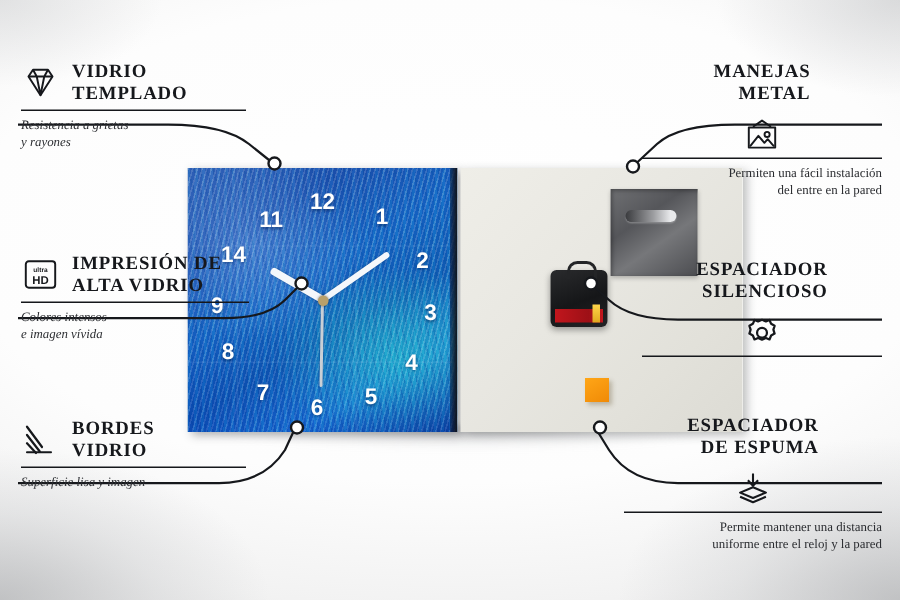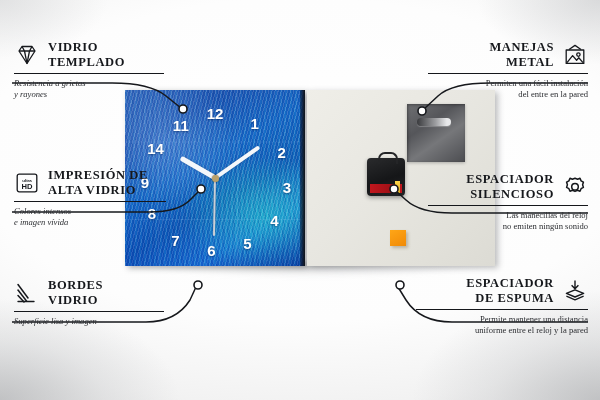--- a/index.html
+++ b/index.html
@@ -17,21 +17,21 @@
   .cs-bl{left:0;bottom:0;width:230px;height:130px;
     background:radial-gradient(100% 100% at 0% 100%, rgba(160,162,165,.55) 0%, rgba(180,182,185,.25) 45%, rgba(255,255,255,0) 78%);}
   .cs-br{right:0;bottom:0;width:240px;height:140px;
     background:radial-gradient(100% 100% at 100% 100%, rgba(160,162,165,.55) 0%, rgba(180,182,185,.25) 45%, rgba(255,255,255,0) 78%);}
   .cs-tr{right:0;top:0;width:170px;height:90px;
     background:radial-gradient(100% 100% at 100% 0%, rgba(172,174,177,.38) 0%, rgba(255,255,255,0) 72%);}
   .cs-tl{left:0;top:0;width:150px;height:80px;
     background:radial-gradient(100% 100% at 0% 0%, rgba(178,180,183,.30) 0%, rgba(255,255,255,0) 72%);}
 
   
-  #product{position:absolute;left:125px;top:90px;width:370px;height:180px;}
+  #product{position:absolute;left:125px;top:112px;width:370px;height:180px;}
   #prod-shadow{position:absolute;left:4px;top:172px;width:368px;height:16px;
     background:radial-gradient(50% 100% at 50% 0%, rgba(90,92,95,.42) 0%, rgba(140,142,145,.16) 55%, rgba(255,255,255,0) 100%);
     filter:blur(2px);}
 
   
   #clock{position:absolute;left:0;top:0;width:180px;height:176px;overflow:hidden;
     box-shadow:3px 2px 6px rgba(40,42,48,.38);}
   #clock-art{position:absolute;inset:0;
     background:
       repeating-linear-gradient(106deg, rgba(255,255,255,.16) 0px, rgba(255,255,255,.16) 1px, rgba(0,0,0,0) 1px, rgba(0,0,0,0) 3px),
@@ -91,21 +91,21 @@
   .title-row{display:flex;align-items:center;gap:8px;}
   .ctitle{font-family:"Liberation Serif", serif;font-weight:700;font-size:12.5px;
     letter-spacing:.6px;color:#16181c;line-height:1.18;white-space:pre-line;}
   .rule{height:1.6px;background:#15171b;margin:3px 0 4px 0;}
   .cdesc{font-family:"Liberation Serif", serif;font-size:8.6px;color:#2b2d31;
     line-height:1.32;white-space:pre-line;}
   .ico{width:26px;height:24px;flex:0 0 auto;display:block;}
   .left .title-row{justify-content:flex-start;}
   .left .ctitle{text-align:left;}
   .left .cdesc{text-align:left;font-style:italic;}
-  .right .title-row{justify-content:flex-end;}
+  .right .title-row{justify-content:flex-end;flex-direction:column;}
   .right .ctitle{text-align:right;}
   .right .cdesc{text-align:right;}
 
   #c-vidrio{left:14px;top:40px;width:150px;}
   #c-impresion{left:14px;top:168px;width:152px;}
   #c-bordes{left:14px;top:278px;width:150px;}
   #c-manejas{right:12px;top:40px;width:160px;}
   #c-mecanismo{right:12px;top:172px;width:160px;}
   #c-espaciador{right:12px;top:276px;width:172px;}
 
@@ -250,22 +250,20 @@
       <div class="ctitle">ESPACIADOR
 SILENCIOSO</div>
       <svg class="ico" viewBox="0 0 26 24">
         <g fill="none" stroke="#16181c" stroke-width="1.5" stroke-linejoin="round">
           <path d="M13,3.2 l2.6,1.1 2.4,-1 1.1,2.6 2.3,1.3 -0.8,2.6 0.8,2.6 -2.3,1.3 -1.1,2.6 -2.4,-1 -2.6,1.1 -2.6,-1.1 -2.4,1 -1.1,-2.6 -2.3,-1.3 0.8,-2.6 -0.8,-2.6 2.3,-1.3 1.1,-2.6 2.4,1 Z"></path>
           <circle cx="13" cy="11.8" r="3.3"></circle>
         </g>
       </svg>
     </div>
     <div class="rule"></div>
-    <div class="cdesc">Las manecillas del reloj
-no emiten ningún sonido</div>
   </div>
 
   <div class="callout right" id="c-espaciador">
     <div class="title-row">
       <div class="ctitle">ESPACIADOR
 DE ESPUMA</div>
       <svg class="ico" viewBox="0 0 26 24">
         <g fill="none" stroke="#16181c" stroke-width="1.4" stroke-linejoin="round">
           <path d="M13,1.6 V8.4 M9.6,6.2 L13,9.8 L16.4,6.2"></path>
           <path d="M13,10.8 L21.6,14.4 L13,18 L4.4,14.4 Z"></path>

